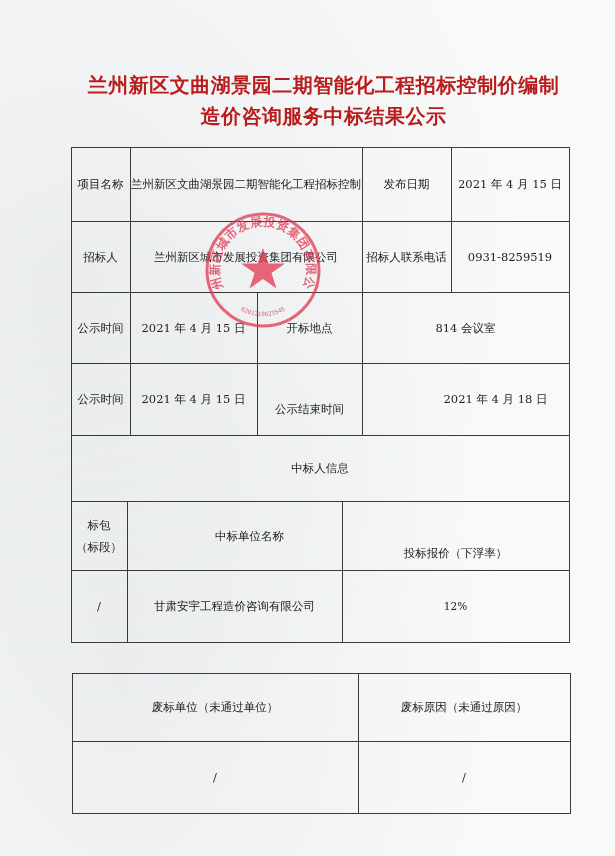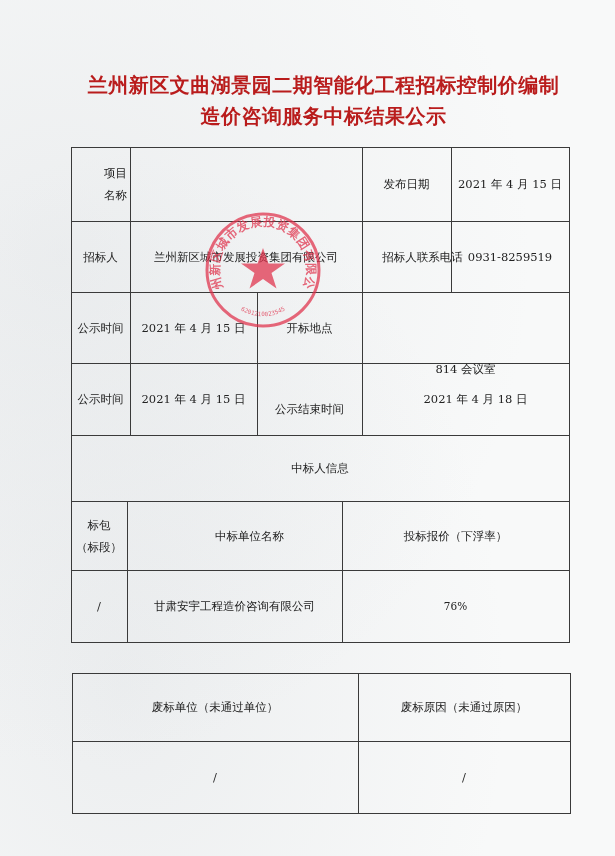--- a/index.html
+++ b/index.html
@@ -61,57 +61,58 @@
 
   <div class="vline" style="left:130px; top:147px; height:288px;"></div>
   <div class="vline" style="left:362px; top:147px; height:145px;"></div>
   <div class="vline" style="left:451px; top:147px; height:145px;"></div>
   <div class="vline" style="left:257px; top:292px; height:143px;"></div>
   <div class="vline" style="left:362px; top:292px; height:143px;"></div>
 
   <div class="vline" style="left:127px; top:501px; height:141px;"></div>
   <div class="vline" style="left:342px; top:501px; height:141px;"></div>
 
-  <div class="cell" style="left:71px; top:147px; width:59px; height:74px; flex-direction:column;margin-left:15px;">
+  <div class="cell" style="left:71px; top:147px; width:59px; height:74px; flex-direction:row;">
     <span>项目</span>
     <span>名称</span>
   </div>
   <div class="cell" style="left:130px; top:147px; width:232px; height:74px; flex-direction:column;">
+    <span>兰州新区文曲湖景园二期智能化工程招标控制</span>
   </div>
   <div class="cell" style="left:362px; top:147px; width:89px; height:74px;">发布日期</div>
   <div class="cell" style="left:451px; top:147px; width:118px; height:74px;">2021 年 4 月 15 日</div>
 
   <div class="cell" style="left:71px; top:221px; width:59px; height:71px;">招标人</div>
   <div class="cell" style="left:130px; top:221px; width:232px; height:71px;">兰州新区城市发展投资集团有限公司</div>
-  <div class="cell" style="left:362px; top:221px; width:89px; height:71px;margin-left:16px;">招标人联系电话</div>
+  <div class="cell" style="left:362px; top:221px; width:89px; height:71px;">招标人联系电话</div>
   <div class="cell" style="left:451px; top:221px; width:118px; height:71px;">0931-8259519</div>
 
   <div class="cell" style="left:71px; top:292px; width:59px; height:71px;">公示时间</div>
   <div class="cell" style="left:130px; top:292px; width:127px; height:71px;">2021 年 4 月 15 日</div>
   <div class="cell" style="left:257px; top:292px; width:105px; height:71px;font-family:Liberation Serif, serif;">开标地点</div>
-  <div class="cell" style="left:362px; top:292px; width:207px; height:71px;margin-top:41px;">814 会议室</div>
+  <div class="cell" style="left:362px; top:292px; width:207px; height:71px;">814 会议室</div>
 
   <div class="cell" style="left:71px; top:363px; width:59px; height:72px;">公示时间</div>
   <div class="cell" style="left:130px; top:363px; width:127px; height:72px;">2021 年 4 月 15 日</div>
   <div class="cell" style="left:257px; top:363px; width:105px; height:72px;margin-top:10px;">公示结束时间</div>
-  <div class="cell" style="left:362px; top:363px; width:207px; height:72px;padding-left:20px;">2021 年 4 月 18 日</div>
+  <div class="cell" style="left:382px; top:363px; width:207px; height:72px;padding-left:20px;">2021 年 4 月 18 日</div>
 
   <div class="cell" style="left:71px; top:435px; width:498px; height:66px;">中标人信息</div>
 
   <div class="cell" style="left:71px; top:501px; width:56px; height:69px; flex-direction:column;">
     <span>标包</span>
     <span>（标段）</span>
   </div>
   <div class="cell" style="left:142px; top:501px; width:215px; height:69px;">中标单位名称</div>
-  <div class="cell" style="left:342px; top:501px; width:227px; height:69px;">投标报价（下浮率）</div>
+  <div class="cell" style="left:342px; top:518px; width:227px; height:69px;">投标报价（下浮率）</div>
 
   <div>
     <div class="cell" style="left:71px; top:570px; width:56px; height:72px;">/</div>
     <div class="cell" style="left:127px; top:570px; width:215px; height:72px;">甘肃安宇工程造价咨询有限公司</div>
-    <div class="cell" style="left:342px; top:570px; width:227px; height:72px; font-size:10.5px;">76%</div>
+    <div class="cell" style="left:342px; top:570px; width:227px; height:72px; font-size:10.5px;">12%</div>
   </div>
 </div>
 
 <div>
   <div class="hline" style="left:72px; width:498px; top:673px;"></div>
   <div class="hline" style="left:72px; width:498px; top:741px;"></div>
   <div class="hline" style="left:72px; width:498px; top:813px;"></div>
   <div class="vline" style="left:72px; top:673px; height:141px;"></div>
   <div class="vline" style="left:358px; top:673px; height:141px;"></div>
   <div class="vline" style="left:570px; top:673px; height:141px;"></div>

